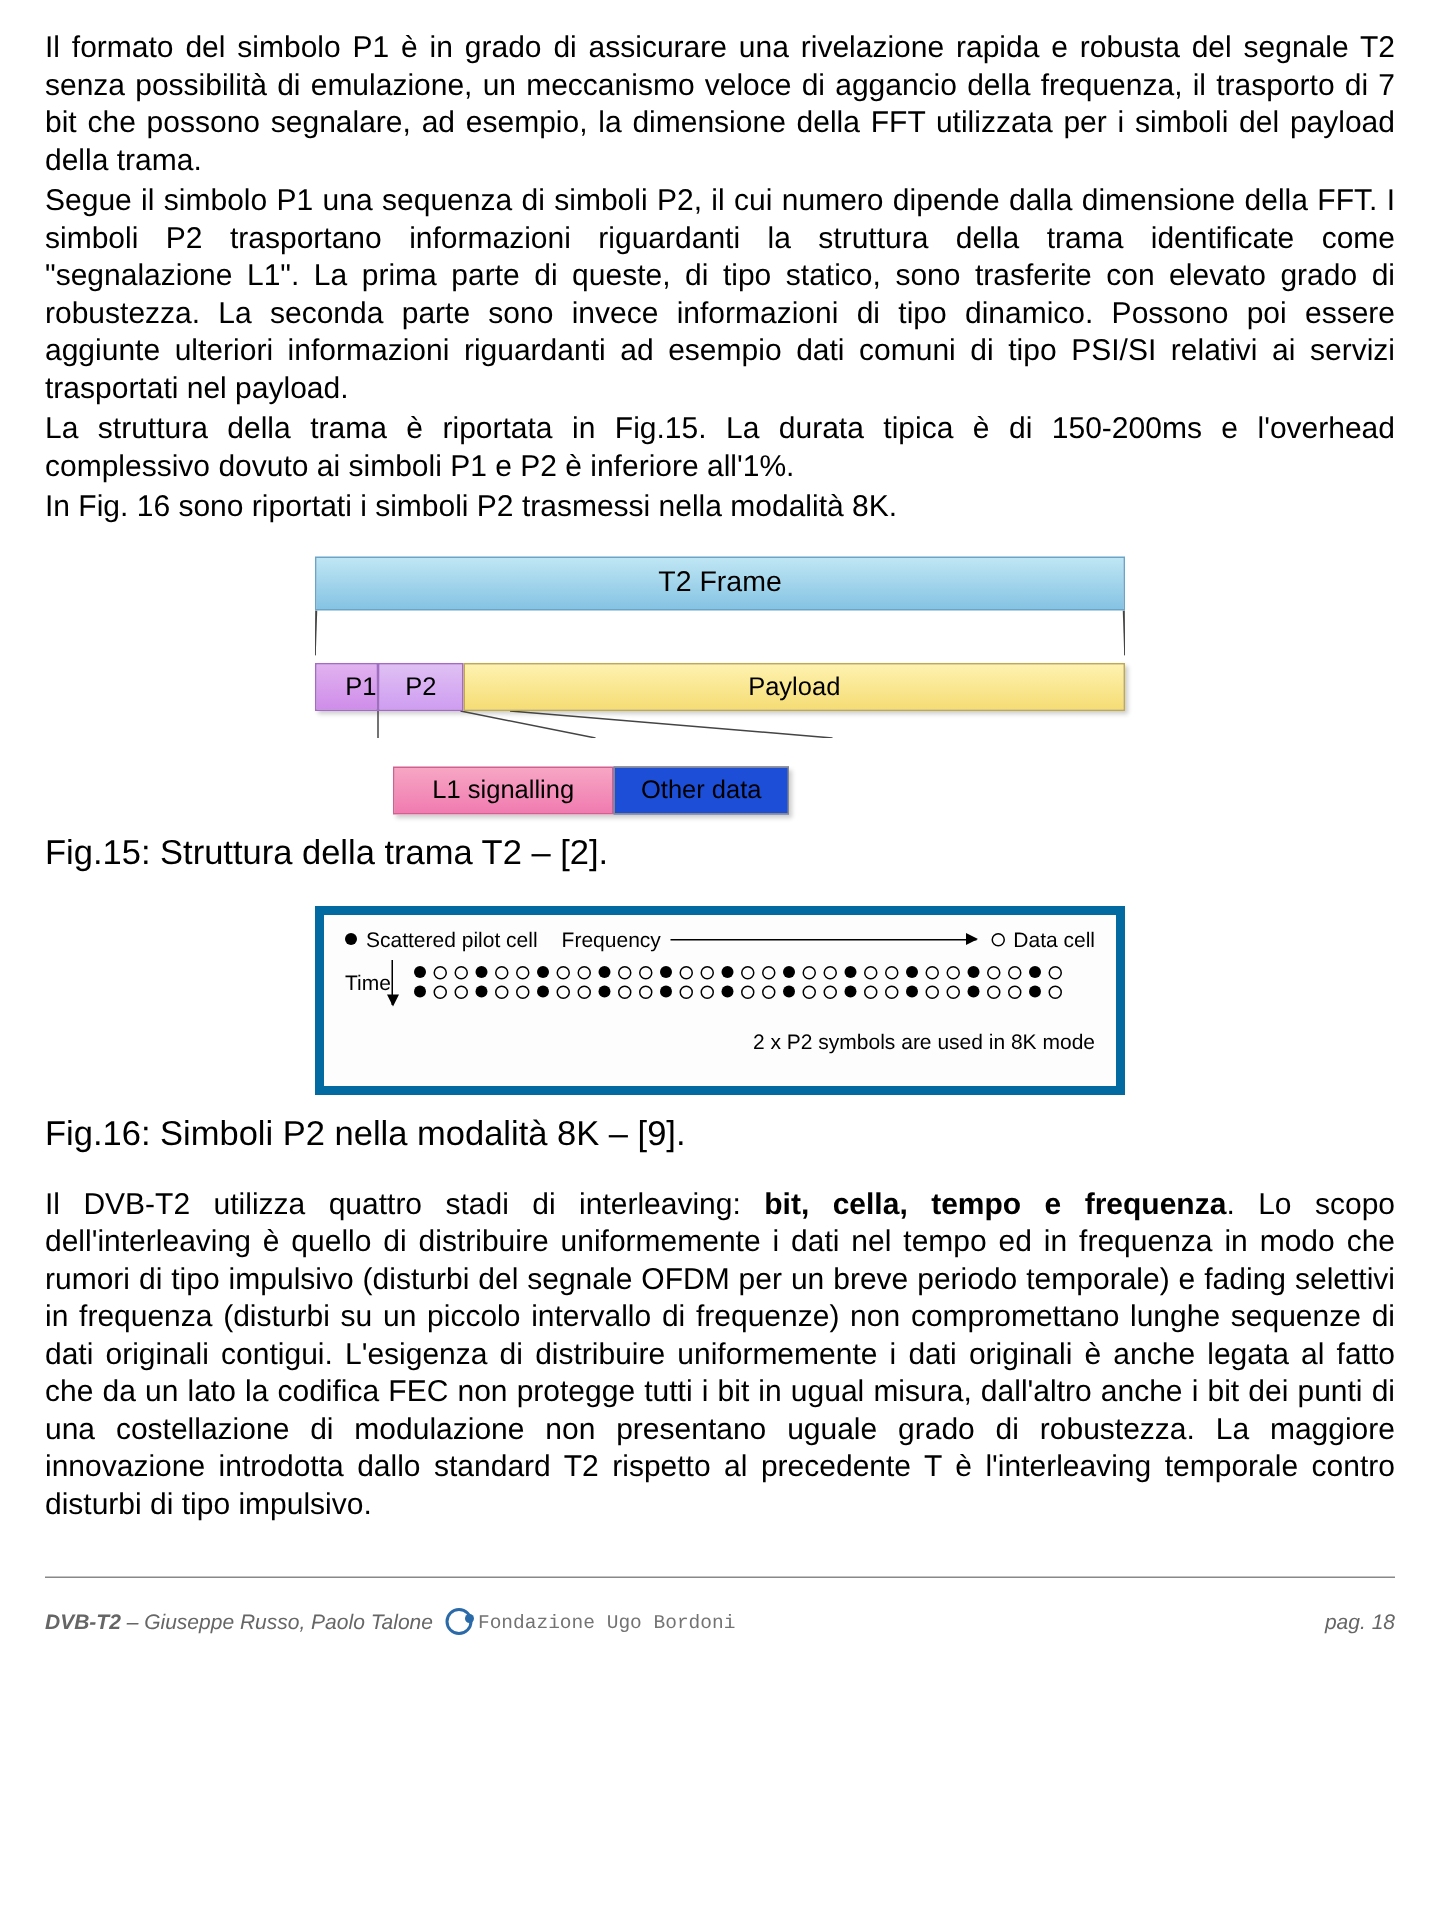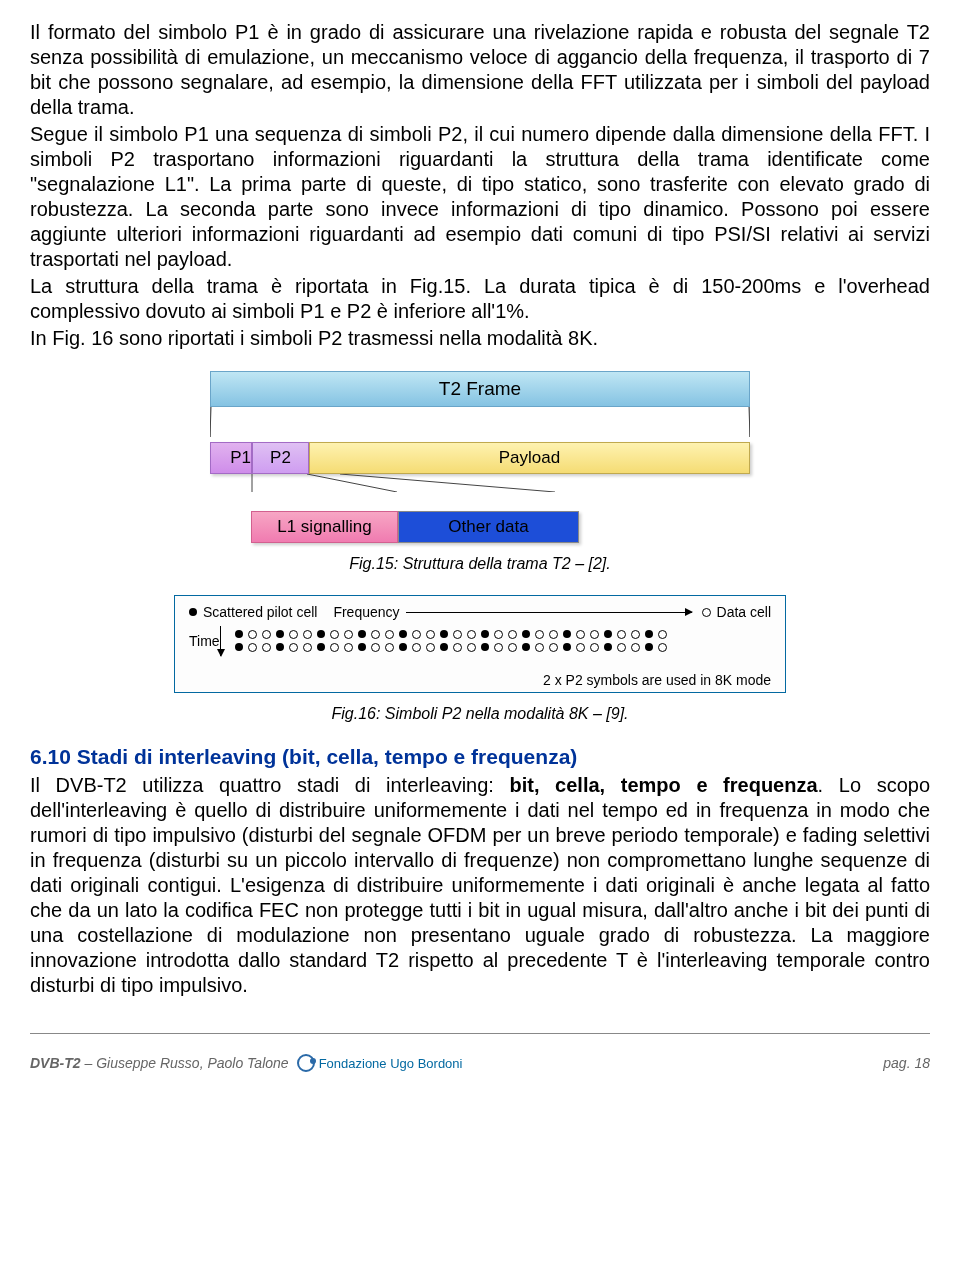--- a/index.html
+++ b/index.html
@@ -19,24 +19,22 @@
     font-size: 20px;
     line-height: 1.25;
     text-align: justify;
     margin: 0 0 2px 0;
   }
   .fig-block {
     text-align: center;
     margin: 20px 0 12px 0;
   }
   .caption {
-    font-size: 16px;
-    text-align: center;
+    font-size: 23px;
     margin: 10px 0 22px 0;
-    font-style: italic;
   }
   .section-title {
     color: #003399;
     font-weight: bold;
     font-size: 21px;
     margin-top: 10px;
     margin-bottom: 4px;
   }
   .bold { font-weight: bold; }
   .footer {
@@ -51,22 +49,23 @@
     margin-top: 35px;
   }
   .footer-left { display: flex; align-items: center; gap: 8px; }
   .footer-page { font-style: italic; }
   .t2-accent { font-weight: bold; }
   .logo {
     display: inline-flex;
     align-items: center;
     gap: 4px;
     font-style: normal;
-    color: #0369a1;
+    color: #737373;
     font-size: 13px;
+    font-family: Liberation Mono, monospace;
   }
   .logo-dot {
     width: 14px; height: 14px;
     border-radius: 50%;
     border: 2px solid #2b6aa8;
     display: inline-block;
     position: relative;
   }
   .logo-dot::after {
     content: "";
@@ -110,47 +109,47 @@
   }
   .payload {
     flex: 1;
     background: linear-gradient(#fef2b0, #f5dc74);
     border: 1px solid #c0a94e;
     text-align: center;
     padding: 5px 0;
   }
   .lower {
     display: flex;
-    margin-left: 41px;
+    margin-left: 52px;
     margin-top: 14px;
-    width: 328px;
+    width: 264px;
     box-shadow: 2px 2px 3px rgba(0,0,0,0.2);
   }
   .l1sig {
     width: 145px;
     background: linear-gradient(#f7a6c4, #f07bb0);
     border: 1px solid #d2608f;
     text-align: center;
     padding: 5px 0;
   }
   .other {
     flex: 1;
     background: #1d4ed8;
     border: 1px solid #888;
     text-align: center;
     padding: 5px 0;
   }
 
   
   .fig16 {
-    width: 612px;
+    width: 540px;
     margin: 0 auto;
-    border: 1px solid #0369a1;
+    border: 6px solid #0369a1;
     background: #fdfdfd;
-    padding: 8px 14px 4px 14px;
+    padding: 8px 14px 22px 14px;
     box-sizing: border-box;
     font-size: 14px;
     position: relative;
   }
   .fig16-top {
     display: flex;
     align-items: center;
     justify-content: space-between;
   }
   .legend {
@@ -366,21 +365,20 @@
             <span class="c-fill"></span>
               <span class="c-open"></span>
           </div>
         </div>
       </div>
       <div class="fig16-note">2 x P2 symbols are used in 8K mode</div>
     </div>
   </div>
   <p class="caption">Fig.16: Simboli P2 nella modalità 8K – [9].</p>
 
-  <div class="section-title">6.10  Stadi di interleaving (bit, cella, tempo e frequenza)</div>
   <p class="para">
     <span>Il DVB-T2 utilizza quattro stadi di interleaving: </span><span class="bold">bit, cella, tempo e frequenza</span><span>. Lo scopo dell'interleaving è quello di distribuire uniformemente i dati nel tempo ed in frequenza in modo che rumori di tipo impulsivo (disturbi del segnale OFDM per un breve periodo temporale) e fading selettivi in frequenza (disturbi su un piccolo intervallo di frequenze) non compromettano lunghe sequenze di dati originali contigui. L'esigenza di distribuire uniformemente i dati originali è anche legata al fatto che da un lato la codifica FEC non protegge tutti i bit in ugual misura, dall'altro anche i bit dei punti di una costellazione di modulazione non presentano uguale grado di robustezza. La maggiore innovazione introdotta dallo standard T2 rispetto al precedente T è l'interleaving temporale contro disturbi di tipo impulsivo.</span>
   </p>
 
   <div class="footer">
     <div class="footer-left">
       <span><span class="t2-accent">DVB-T2</span><span> –  Giuseppe Russo, Paolo Talone</span></span>
       <span class="logo">
         <span class="logo-dot"></span>
         <span>Fondazione Ugo Bordoni</span>

